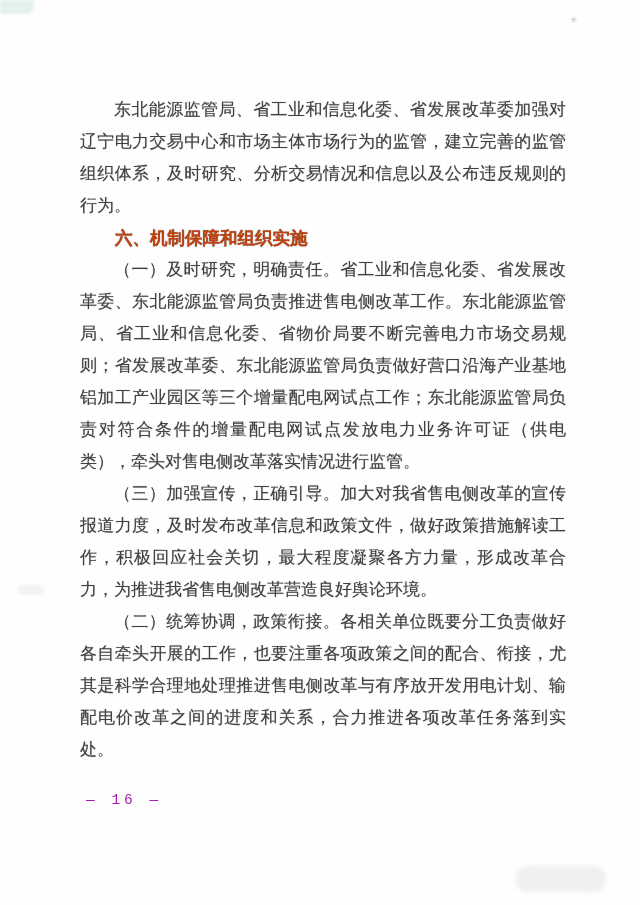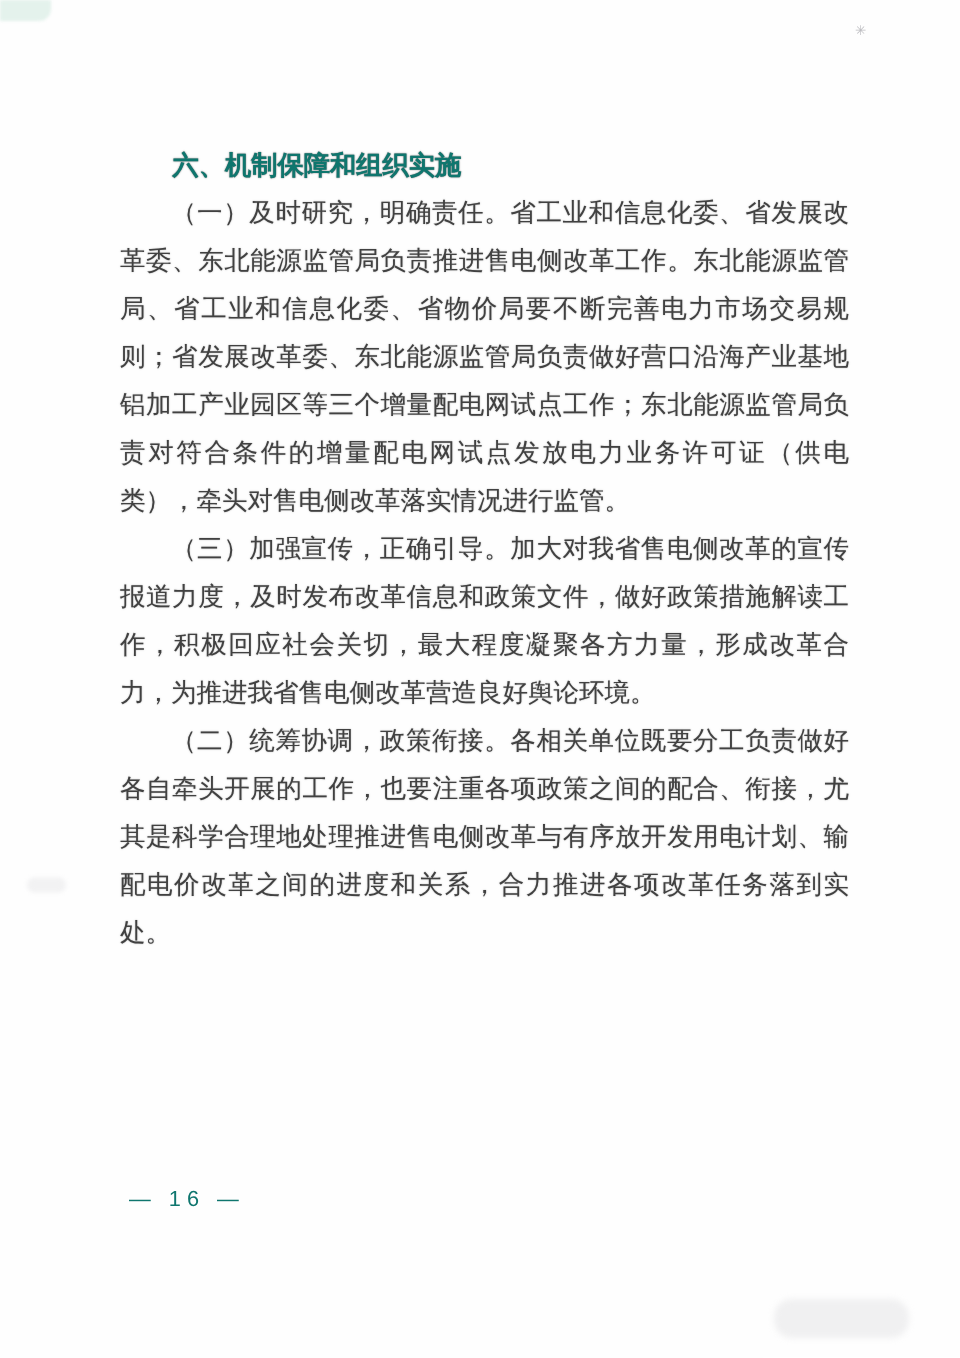--- a/index.html
+++ b/index.html
@@ -28,33 +28,33 @@
   }
   .content p {
     margin: 0;
     text-indent: 2em;
   }
   .content h2 {
     margin: 0;
     font-size: 17.5px;
     line-height: 32px;
     font-weight: bold;
-    color: #0f766e;
+    color: #c2410c;
     text-indent: 2em;
     text-shadow: 0 0 1px rgba(45,45,45,0.8);
   }
   .footer {
     position: absolute;
     top: 791px;
     left: 86px;
     font-size: 14.5px;
     line-height: 18px;
-    color: #0f766e;
+    color: #a21caf;
     letter-spacing: 4px;
-    font-family: Liberation Sans, sans-serif;
+    font-family: Liberation Mono, monospace;
   }
   
   .artifact { position: absolute; pointer-events: none; }
   .smudge-top-left {
     top: 0; left: 0; width: 34px; height: 14px;
     background: rgba(170, 215, 195, 0.30);
     border-radius: 0 0 8px 0;
     filter: blur(1px);
   }
   .mark-top-right {
@@ -79,20 +79,21 @@
 <body>
 
 <div class="page">
 
   <div class="artifact smudge-top-left"></div>
   <div class="artifact mark-top-right">✳</div>
   <div class="artifact smudge-mid-left"></div>
   <div class="artifact smudge-bottom-right"></div>
 
   <div class="content">
+    <p>东北能源监管局、省工业和信息化委、省发展改革委加强对辽宁电力交易中心和市场主体市场行为的监管，建立完善的监管组织体系，及时研究、分析交易情况和信息以及公布违反规则的行为。</p>
     <h2>六、机制保障和组织实施</h2>
     <p>（一）及时研究，明确责任。省工业和信息化委、省发展改革委、东北能源监管局负责推进售电侧改革工作。东北能源监管局、省工业和信息化委、省物价局要不断完善电力市场交易规则；省发展改革委、东北能源监管局负责做好营口沿海产业基地铝加工产业园区等三个增量配电网试点工作；东北能源监管局负责对符合条件的增量配电网试点发放电力业务许可证（供电类），牵头对售电侧改革落实情况进行监管。</p>
     <p>（三）加强宣传，正确引导。加大对我省售电侧改革的宣传报道力度，及时发布改革信息和政策文件，做好政策措施解读工作，积极回应社会关切，最大程度凝聚各方力量，形成改革合力，为推进我省售电侧改革营造良好舆论环境。</p>
     <p>（二）统筹协调，政策衔接。各相关单位既要分工负责做好各自牵头开展的工作，也要注重各项政策之间的配合、衔接，尤其是科学合理地处理推进售电侧改革与有序放开发用电计划、输配电价改革之间的进度和关系，合力推进各项改革任务落到实处。</p>
   </div>
 
   <div class="footer">— 16 —</div>
 
 </div>
 

